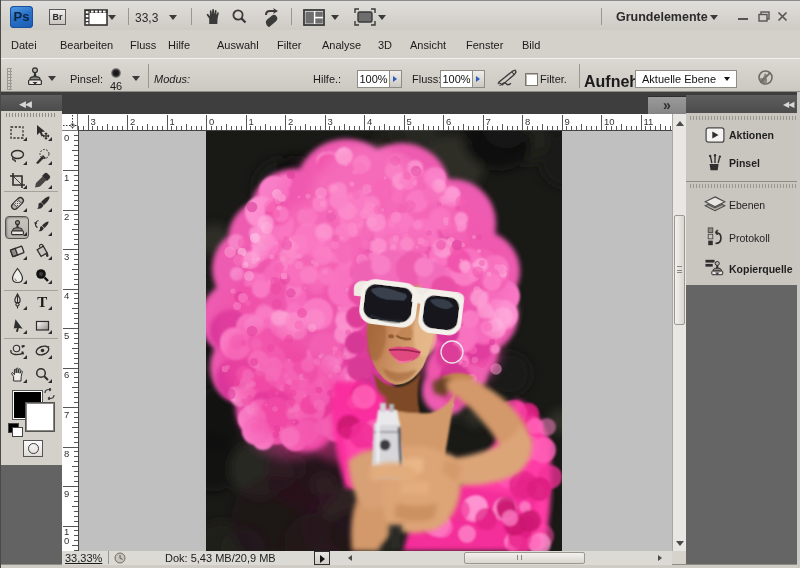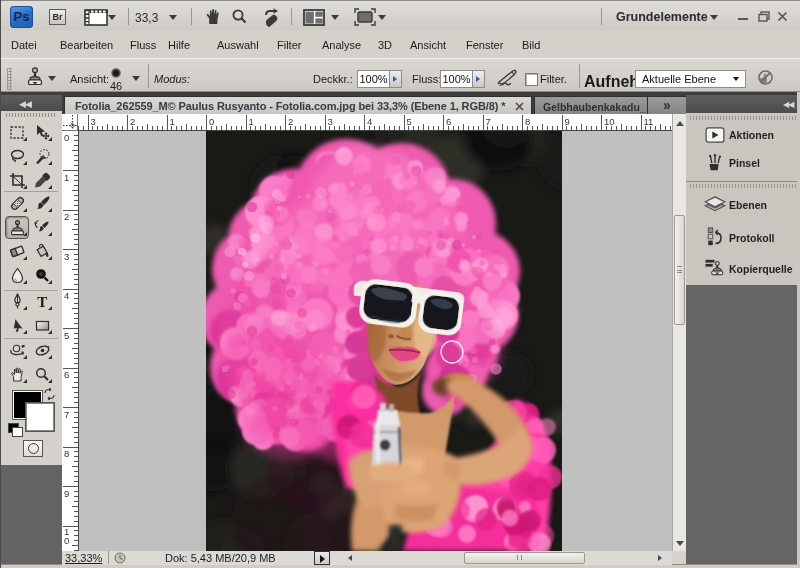--- a/index.html
+++ b/index.html
@@ -122,71 +122,62 @@
   <div class="abs" id="optbar">
     <div class="abs" style="left:7px;top:9px;width:5px;height:22px;background:repeating-linear-gradient(0deg,#8f8c85 0,#8f8c85 1px,transparent 1px,transparent 3px),repeating-linear-gradient(90deg,#8f8c85 0,#8f8c85 1px,transparent 1px,transparent 3px);opacity:.8"></div>
     <svg class="abs" style="left:26px;top:8px" width="18" height="19" viewBox="0 0 18 19">
       <circle cx="9" cy="3.2" r="2.4" fill="#b9b6b0" stroke="#2e2e2e" stroke-width="1.2"></circle>
       <path d="M8.2 5.5 L9.8 5.5 L10.4 9 L7.6 9 Z" fill="#2e2e2e"></path>
       <path d="M4 12 Q4 9.6 9 9.6 Q14 9.6 14 12 L14 13 L4 13 Z" fill="#8f8c86" stroke="#2e2e2e" stroke-width="1.2"></path>
       <rect x="2.6" y="13" width="12.8" height="4.5" rx="1" fill="#e8e6e2" stroke="#2e2e2e" stroke-width="1.2"></rect>
       <path d="M6.5 15 L11.5 15 L9 17.4 Z" fill="#2e2e2e"></path>
     </svg>
     <div class="abs arrdn" style="left:48px;top:17px;"></div>
-    <div class="abs" style="left:70px;top:14px;font-size:11px;color:#1b1b1b;">Ansicht:</div>
+    <div class="abs" style="left:70px;top:14px;font-size:11px;color:#1b1b1b;">Pinsel:</div>
     <div class="abs" style="left:111px;top:9px;width:10px;height:10px;border-radius:50%;background:radial-gradient(circle,#111 0%,#222 40%,rgba(40,40,40,0.45) 65%,rgba(60,60,60,0) 100%);"></div>
     <div class="abs" style="left:110px;top:21px;font-size:11px;color:#1b1b1b;">46</div>
     <div class="abs arrdn" style="left:132px;top:17px;"></div>
     <div class="osep" style="left:148px;"></div>
     <div class="abs" style="left:154px;top:14px;font-size:11px;color:#1b1b1b;font-style:italic;">Modus:</div>
-    <div class="abs" style="left:313px;top:14px;font-size:11px;color:#1b1b1b;">Deckkr.:</div>
+    <div class="abs" style="left:313px;top:14px;font-size:11px;color:#1b1b1b;">Hilfe.:</div>
     <div class="obox" style="left:357px;top:11px;width:33px;height:18px;line-height:16px;text-align:center;box-sizing:border-box;">100%</div>
     <div class="abs" style="left:390px;top:11px;width:12px;height:18px;background:linear-gradient(#efeeec,#cbc8c2);border:1px solid #8f8c85;border-left:none;box-sizing:border-box;">
       <div class="abs" style="left:3px;top:5px;width:0;height:0;border-top:3.5px solid transparent;border-bottom:3.5px solid transparent;border-left:4.5px solid #2a5dbb;"></div>
     </div>
     <div class="abs" style="left:412px;top:14px;font-size:11px;color:#1b1b1b;">Fluss:</div>
     <div class="obox" style="left:440px;top:11px;width:33px;height:18px;line-height:16px;text-align:center;box-sizing:border-box;">100%</div>
     <div class="abs" style="left:473px;top:11px;width:12px;height:18px;background:linear-gradient(#efeeec,#cbc8c2);border:1px solid #8f8c85;border-left:none;box-sizing:border-box;">
       <div class="abs" style="left:3px;top:5px;width:0;height:0;border-top:3.5px solid transparent;border-bottom:3.5px solid transparent;border-left:4.5px solid #2a5dbb;"></div>
     </div>
     <svg class="abs" style="left:497px;top:8px" width="26" height="22" viewBox="0 0 30 22">
       <path d="M2 16 L18 3 L21 2 L22 4 L20 7 L6 19 Z" fill="none" stroke="#3a3a3a" stroke-width="1.5"></path>
       <path d="M17 4 L20 7" stroke="#3a3a3a" stroke-width="1.2"></path>
       <path d="M5 19 Q8 15 11 18 Q13 20 16 17" fill="none" stroke="#3a3a3a" stroke-width="1.5"></path>
       <circle cx="1.5" cy="17.5" r="0.8" fill="#3a3a3a"></circle>
       <circle cx="3.5" cy="19.5" r="0.8" fill="#3a3a3a"></circle>
     </svg>
     <div class="abs" style="left:525px;top:14px;width:11px;height:11px;background:#fff;border:1px solid #7a776f;box-shadow:inset 1px 1px 0 #b9b6b0;"></div>
     <div class="abs" style="left:540px;top:14px;font-size:11px;color:#1b1b1b;">Filter.</div>
     <div class="osep" style="left:579px;"></div>
     <div class="abs" style="left:584px;top:14px;font-size:16px;color:#1b1b1b;font-weight:bold;">Aufnehm.:</div>
-    <div class="obox" style="left:635px;top:11px;width:111px;height:18px;line-height:16px;padding-left:6px;box-sizing:border-box;">Aktuelle Ebene<div class="abs arrdn2" style="right:6px;top:6px;"></div></div>
+    <div class="obox" style="left:635px;top:11px;width:102px;height:18px;line-height:16px;padding-left:6px;box-sizing:border-box;">Aktuelle Ebene<div class="abs arrdn2" style="right:6px;top:6px;"></div></div>
     <svg class="abs" style="left:757px;top:10px" width="17" height="17" viewBox="0 0 17 17">
       <rect x="3" y="9" width="7" height="5" rx="1" fill="#8a8781"></rect>
       <path d="M6 9 L8 4 L10 6 L9 9 Z" fill="#8a8781"></path>
       <circle cx="8.5" cy="8.5" r="6.5" fill="none" stroke="#6f6c66" stroke-width="1.6"></circle>
       <line x1="3.9" y1="13.1" x2="13.1" y2="3.9" stroke="#6f6c66" stroke-width="1.6"></line>
     </svg>
   </div>
   <div class="abs" id="tabbar">
 
     <div class="abs" style="left:0;top:3px;width:62px;height:19px;background:linear-gradient(#5e5e5e,#484848);">
       <div class="abs" style="left:19px;top:4px;font-size:9px;color:#d8d8d8;letter-spacing:-1px;">◀◀</div>
     </div>
 
-    <div class="abs" style="left:64px;top:4px;width:468px;height:18px;background:linear-gradient(#dcd9d4,#c9c6c0);border:1px solid #2e2e2e;border-bottom:none;box-sizing:border-box;">
-      <div class="abs" style="left:10px;top:3px;font-size:11px;font-weight:bold;color:#333c49;white-space:nowrap;letter-spacing:-0.1px;">Fotolia_262559_M© Paulus Rusyanto - Fotolia.com.jpg bei 33,3% (Ebene 1, RGB/8) *</div>
-      <svg class="abs" style="left:450px;top:5px" width="9" height="9" viewBox="0 0 9 9">
-        <path d="M1 1 L8 8 M8 1 L1 8" stroke="#4a4a4a" stroke-width="1.6"></path>
-      </svg>
-    </div>
-
-    <div class="abs" style="left:534px;top:4px;width:114px;height:18px;background:linear-gradient(#9a9a9a,#858585);border:1px solid #2e2e2e;border-bottom:none;box-sizing:border-box;">
-      <div class="abs" style="left:8px;top:3.5px;font-size:10.5px;font-weight:bold;color:#2f2f2f;white-space:nowrap;">Gelbhaubenkakadu_</div>
-    </div>
+
     <div class="abs" style="left:648px;top:4px;width:39px;height:18px;background:linear-gradient(#9a9a9a,#858585);border:1px solid #2e2e2e;border-left:none;border-bottom:none;box-sizing:border-box;">
       <div class="abs" style="left:15px;top:0px;font-size:14px;font-weight:bold;color:#2f2f2f;">»</div>
     </div>
   </div>
 
   <svg class="abs" style="left:62px;top:114px;z-index:3" width="610" height="17" viewBox="0 0 610 17" id="hrulersvg">
     <rect x="0" y="0" width="610" height="17" fill="#ffffff"></rect>
     <line x1="0" y1="16.5" x2="610" y2="16.5" stroke="#444" stroke-width="1"></line>
     <path d="M16.1 12 L16.1 16 M21.1 12 L21.1 16 M26.0 1 L26.0 16 M30.9 12 L30.9 16 M35.9 12 L35.9 16 M40.8 12 L40.8 16 M45.8 10 L45.8 16 M50.7 12 L50.7 16 M55.6 12 L55.6 16 M60.6 12 L60.6 16 M65.5 1 L65.5 16 M70.4 12 L70.4 16 M75.4 12 L75.4 16 M80.3 12 L80.3 16 M85.2 10 L85.2 16 M90.2 12 L90.2 16 M95.1 12 L95.1 16 M100.1 12 L100.1 16 M105.0 1 L105.0 16 M109.9 12 L109.9 16 M114.9 12 L114.9 16 M119.8 12 L119.8 16 M124.8 10 L124.8 16 M129.7 12 L129.7 16 M134.6 12 L134.6 16 M139.6 12 L139.6 16 M144.5 1 L144.5 16 M149.4 12 L149.4 16 M154.4 12 L154.4 16 M159.3 12 L159.3 16 M164.2 10 L164.2 16 M169.2 12 L169.2 16 M174.1 12 L174.1 16 M179.1 12 L179.1 16 M184.0 1 L184.0 16 M188.9 12 L188.9 16 M193.9 12 L193.9 16 M198.8 12 L198.8 16 M203.8 10 L203.8 16 M208.7 12 L208.7 16 M213.6 12 L213.6 16 M218.6 12 L218.6 16 M223.5 1 L223.5 16 M228.4 12 L228.4 16 M233.4 12 L233.4 16 M238.3 12 L238.3 16 M243.2 10 L243.2 16 M248.2 12 L248.2 16 M253.1 12 L253.1 16 M258.1 12 L258.1 16 M263.0 1 L263.0 16 M267.9 12 L267.9 16 M272.9 12 L272.9 16 M277.8 12 L277.8 16 M282.8 10 L282.8 16 M287.7 12 L287.7 16 M292.6 12 L292.6 16 M297.6 12 L297.6 16 M302.5 1 L302.5 16 M307.4 12 L307.4 16 M312.4 12 L312.4 16 M317.3 12 L317.3 16 M322.2 10 L322.2 16 M327.2 12 L327.2 16 M332.1 12 L332.1 16 M337.1 12 L337.1 16 M342.0 1 L342.0 16 M346.9 12 L346.9 16 M351.9 12 L351.9 16 M356.8 12 L356.8 16 M361.8 10 L361.8 16 M366.7 12 L366.7 16 M371.6 12 L371.6 16 M376.6 12 L376.6 16 M381.5 1 L381.5 16 M386.4 12 L386.4 16 M391.4 12 L391.4 16 M396.3 12 L396.3 16 M401.2 10 L401.2 16 M406.2 12 L406.2 16 M411.1 12 L411.1 16 M416.1 12 L416.1 16 M421.0 1 L421.0 16 M425.9 12 L425.9 16 M430.9 12 L430.9 16 M435.8 12 L435.8 16 M440.8 10 L440.8 16 M445.7 12 L445.7 16 M450.6 12 L450.6 16 M455.6 12 L455.6 16 M460.5 1 L460.5 16 M465.4 12 L465.4 16 M470.4 12 L470.4 16 M475.3 12 L475.3 16 M480.2 10 L480.2 16 M485.2 12 L485.2 16 M490.1 12 L490.1 16 M495.1 12 L495.1 16 M500.0 1 L500.0 16 M504.9 12 L504.9 16 M509.9 12 L509.9 16 M514.8 12 L514.8 16 M519.8 10 L519.8 16 M524.7 12 L524.7 16 M529.6 12 L529.6 16 M534.6 12 L534.6 16 M539.5 1 L539.5 16 M544.4 12 L544.4 16 M549.4 12 L549.4 16 M554.3 12 L554.3 16 M559.2 10 L559.2 16 M564.2 12 L564.2 16 M569.1 12 L569.1 16 M574.1 12 L574.1 16 M579.0 1 L579.0 16 M583.9 12 L583.9 16 M588.9 12 L588.9 16 M593.8 12 L593.8 16 M598.8 10 L598.8 16 M603.7 12 L603.7 16 M608.6 12 L608.6 16" stroke="#555" stroke-width="1" shape-rendering="crispEdges"></path>
     <text x="28.5" y="10.5" font-size="9.5" fill="#333" font-family="Liberation Sans, sans-serif">3</text>
@@ -438,29 +429,29 @@
       <circle cx="15.4" cy="3" r="1.3" fill="#2e2e2e"></circle>
     </svg>
     <div class="abs" style="left:43px;top:44px;font-size:10.5px;font-weight:bold;color:#1f1f1f;">Pinsel</div>
     <div class="abs" style="left:0px;top:68px;width:114px;height:1px;background:#8f8c85;"></div>
     <div class="abs" style="left:4px;top:71px;width:106px;height:4px;background:repeating-linear-gradient(90deg,#98958e 0,#98958e 1px,transparent 1px,transparent 3px);"></div>
 
     <svg class="abs" style="left:18px;top:83px" width="22" height="16" viewBox="0 0 24 18">
       <path d="M12 1 L23 6.5 L12 12 L1 6.5 Z" fill="#e8e6e2" stroke="#4a4a4a" stroke-width="1.3"></path>
       <path d="M4 9.5 L1 11 L12 16.5 L23 11 L20 9.5 L12 13.5 Z" fill="#b5b2ab" stroke="#4a4a4a" stroke-width="1.2"></path>
     </svg>
-    <div class="abs" style="left:43px;top:86px;font-size:10.5px;font-weight:bold;color:#1f1f1f;">Ebenen</div>
+    <div class="abs" style="left:43px;top:86px;font-size:10.5px;font-weight:normal;color:#1f1f1f;">Ebenen</div>
 
     <svg class="abs" style="left:20px;top:114px" width="19" height="20" viewBox="0 0 20 22">
       <rect x="2" y="1" width="5" height="5" fill="#8f8c86" stroke="#4a4a4a" stroke-width="1"></rect>
       <rect x="2" y="8" width="5" height="5" fill="#c9c6c0" stroke="#4a4a4a" stroke-width="1"></rect>
       <rect x="2" y="15" width="5" height="5" fill="#2e2e2e"></rect>
       <path d="M10 18 Q16 18 16 12 Q16 6 10 6 M10 6 L12.5 3.5 M10 6 L12.5 8.5" fill="none" stroke="#2e2e2e" stroke-width="1.8"></path>
     </svg>
-    <div class="abs" style="left:43px;top:119px;font-size:10.5px;font-weight:bold;color:#1f1f1f;">Protokoll</div>
+    <div class="abs" style="left:43px;top:119px;font-size:10.5px;font-weight:normal;color:#1f1f1f;">Protokoll</div>
 
     <svg class="abs" style="left:18px;top:145px" width="22" height="20" viewBox="0 0 23 22">
       <rect x="1" y="2" width="10" height="3" fill="#2e2e2e"></rect>
       <rect x="1" y="6.5" width="8" height="3" fill="#2e2e2e"></rect>
       <circle cx="14" cy="6" r="2.2" fill="#b9b6b0" stroke="#2e2e2e" stroke-width="1.1"></circle>
       <path d="M13.2 8 L14.8 8 L15.4 11 L12.6 11 Z" fill="#2e2e2e"></path>
       <path d="M9.5 13.5 Q9.5 11.2 14 11.2 Q18.5 11.2 18.5 13.5 L18.5 14.4 L9.5 14.4 Z" fill="#8f8c86" stroke="#2e2e2e" stroke-width="1.1"></path>
       <rect x="8" y="14.4" width="12" height="4" rx="0.8" fill="#e8e6e2" stroke="#2e2e2e" stroke-width="1.1"></rect>
       <path d="M11.5 16 L16.5 16 L14 18.2 Z" fill="#2e2e2e"></path>
     </svg>

